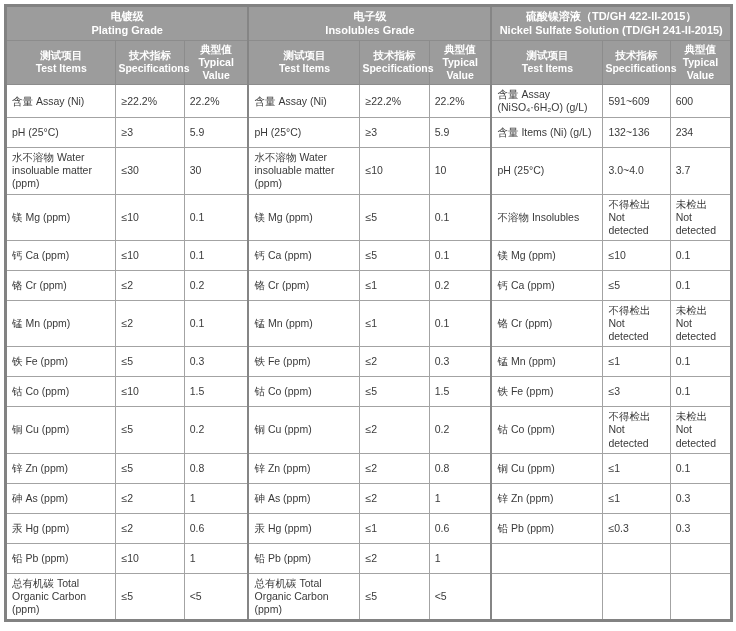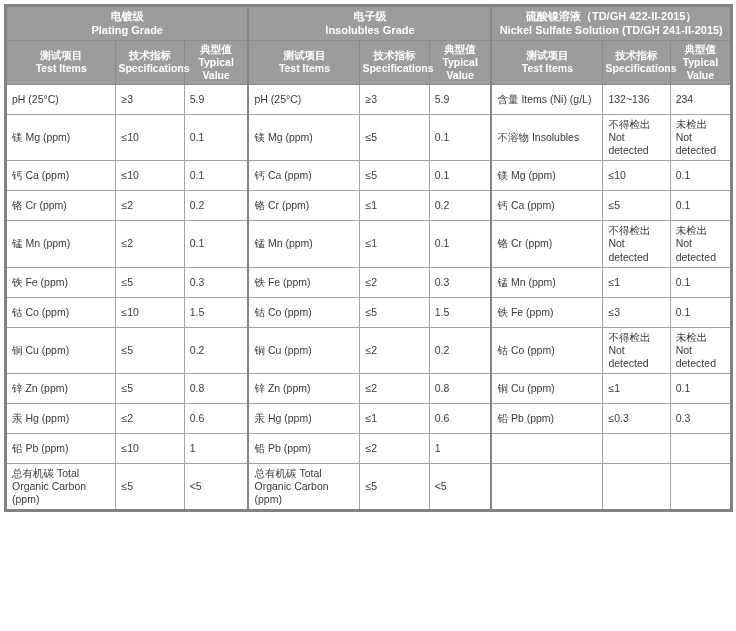--- a/index.html
+++ b/index.html
@@ -109,31 +109,54 @@
             <span class="en">Specifications</span>
           </th>
           <th class="colhead">
             <span class="zh">典型值</span>
             <span class="en">Typical Value</span>
           </th>
         </tr>
     </thead>
     <tbody id="table-body">
         <tr>
+          <td class="item sec-start">含量 Assay (Ni)</td>
+          <td class="spec-val">≥22.2%</td>
+          <td class="typ-val">22.2%</td>
+          <td class="item sec-start">含量 Assay (Ni)</td>
+          <td class="spec-val">≥22.2%</td>
+          <td class="typ-val">22.2%</td>
+          <td class="item sec-start">含量 Assay
+(NiSO₄·6H₂O) (g/L)</td>
+          <td class="spec-val">591~609</td>
+          <td class="typ-val">600</td>
+        </tr>
+        <tr>
           <td class="item sec-start">pH (25°C)</td>
           <td class="spec-val">≥3</td>
           <td class="typ-val">5.9</td>
           <td class="item sec-start">pH (25°C)</td>
           <td class="spec-val">≥3</td>
           <td class="typ-val">5.9</td>
           <td class="item sec-start">含量 Items (Ni) (g/L)</td>
           <td class="spec-val">132~136</td>
           <td class="typ-val">234</td>
         </tr>
         <tr>
+          <td class="item sec-start">水不溶物 Water insoluable matter (ppm)</td>
+          <td class="spec-val">≤30</td>
+          <td class="typ-val">30</td>
+          <td class="item sec-start">水不溶物 Water insoluable matter (ppm)</td>
+          <td class="spec-val">≤10</td>
+          <td class="typ-val">10</td>
+          <td class="item sec-start">pH (25°C)</td>
+          <td class="spec-val">3.0~4.0</td>
+          <td class="typ-val">3.7</td>
+        </tr>
+        <tr>
           <td class="item sec-start">镁 Mg (ppm)</td>
           <td class="spec-val">≤10</td>
           <td class="typ-val">0.1</td>
           <td class="item sec-start">镁 Mg (ppm)</td>
           <td class="spec-val">≤5</td>
           <td class="typ-val">0.1</td>
           <td class="item sec-start">不溶物 Insolubles</td>
           <td class="spec-val">不得检出
 Not detected</td>
           <td class="typ-val">未检出
@@ -212,20 +235,31 @@
         <tr>
           <td class="item sec-start">锌 Zn (ppm)</td>
           <td class="spec-val">≤5</td>
           <td class="typ-val">0.8</td>
           <td class="item sec-start">锌 Zn (ppm)</td>
           <td class="spec-val">≤2</td>
           <td class="typ-val">0.8</td>
           <td class="item sec-start">铜 Cu (ppm)</td>
           <td class="spec-val">≤1</td>
           <td class="typ-val">0.1</td>
+        </tr>
+        <tr>
+          <td class="item sec-start">砷 As (ppm)</td>
+          <td class="spec-val">≤2</td>
+          <td class="typ-val">1</td>
+          <td class="item sec-start">砷 As (ppm)</td>
+          <td class="spec-val">≤2</td>
+          <td class="typ-val">1</td>
+          <td class="item sec-start">锌 Zn (ppm)</td>
+          <td class="spec-val">≤1</td>
+          <td class="typ-val">0.3</td>
         </tr>
         <tr>
           <td class="item sec-start">汞 Hg (ppm)</td>
           <td class="spec-val">≤2</td>
           <td class="typ-val">0.6</td>
           <td class="item sec-start">汞 Hg (ppm)</td>
           <td class="spec-val">≤1</td>
           <td class="typ-val">0.6</td>
           <td class="item sec-start">铅 Pb (ppm)</td>
           <td class="spec-val">≤0.3</td>

